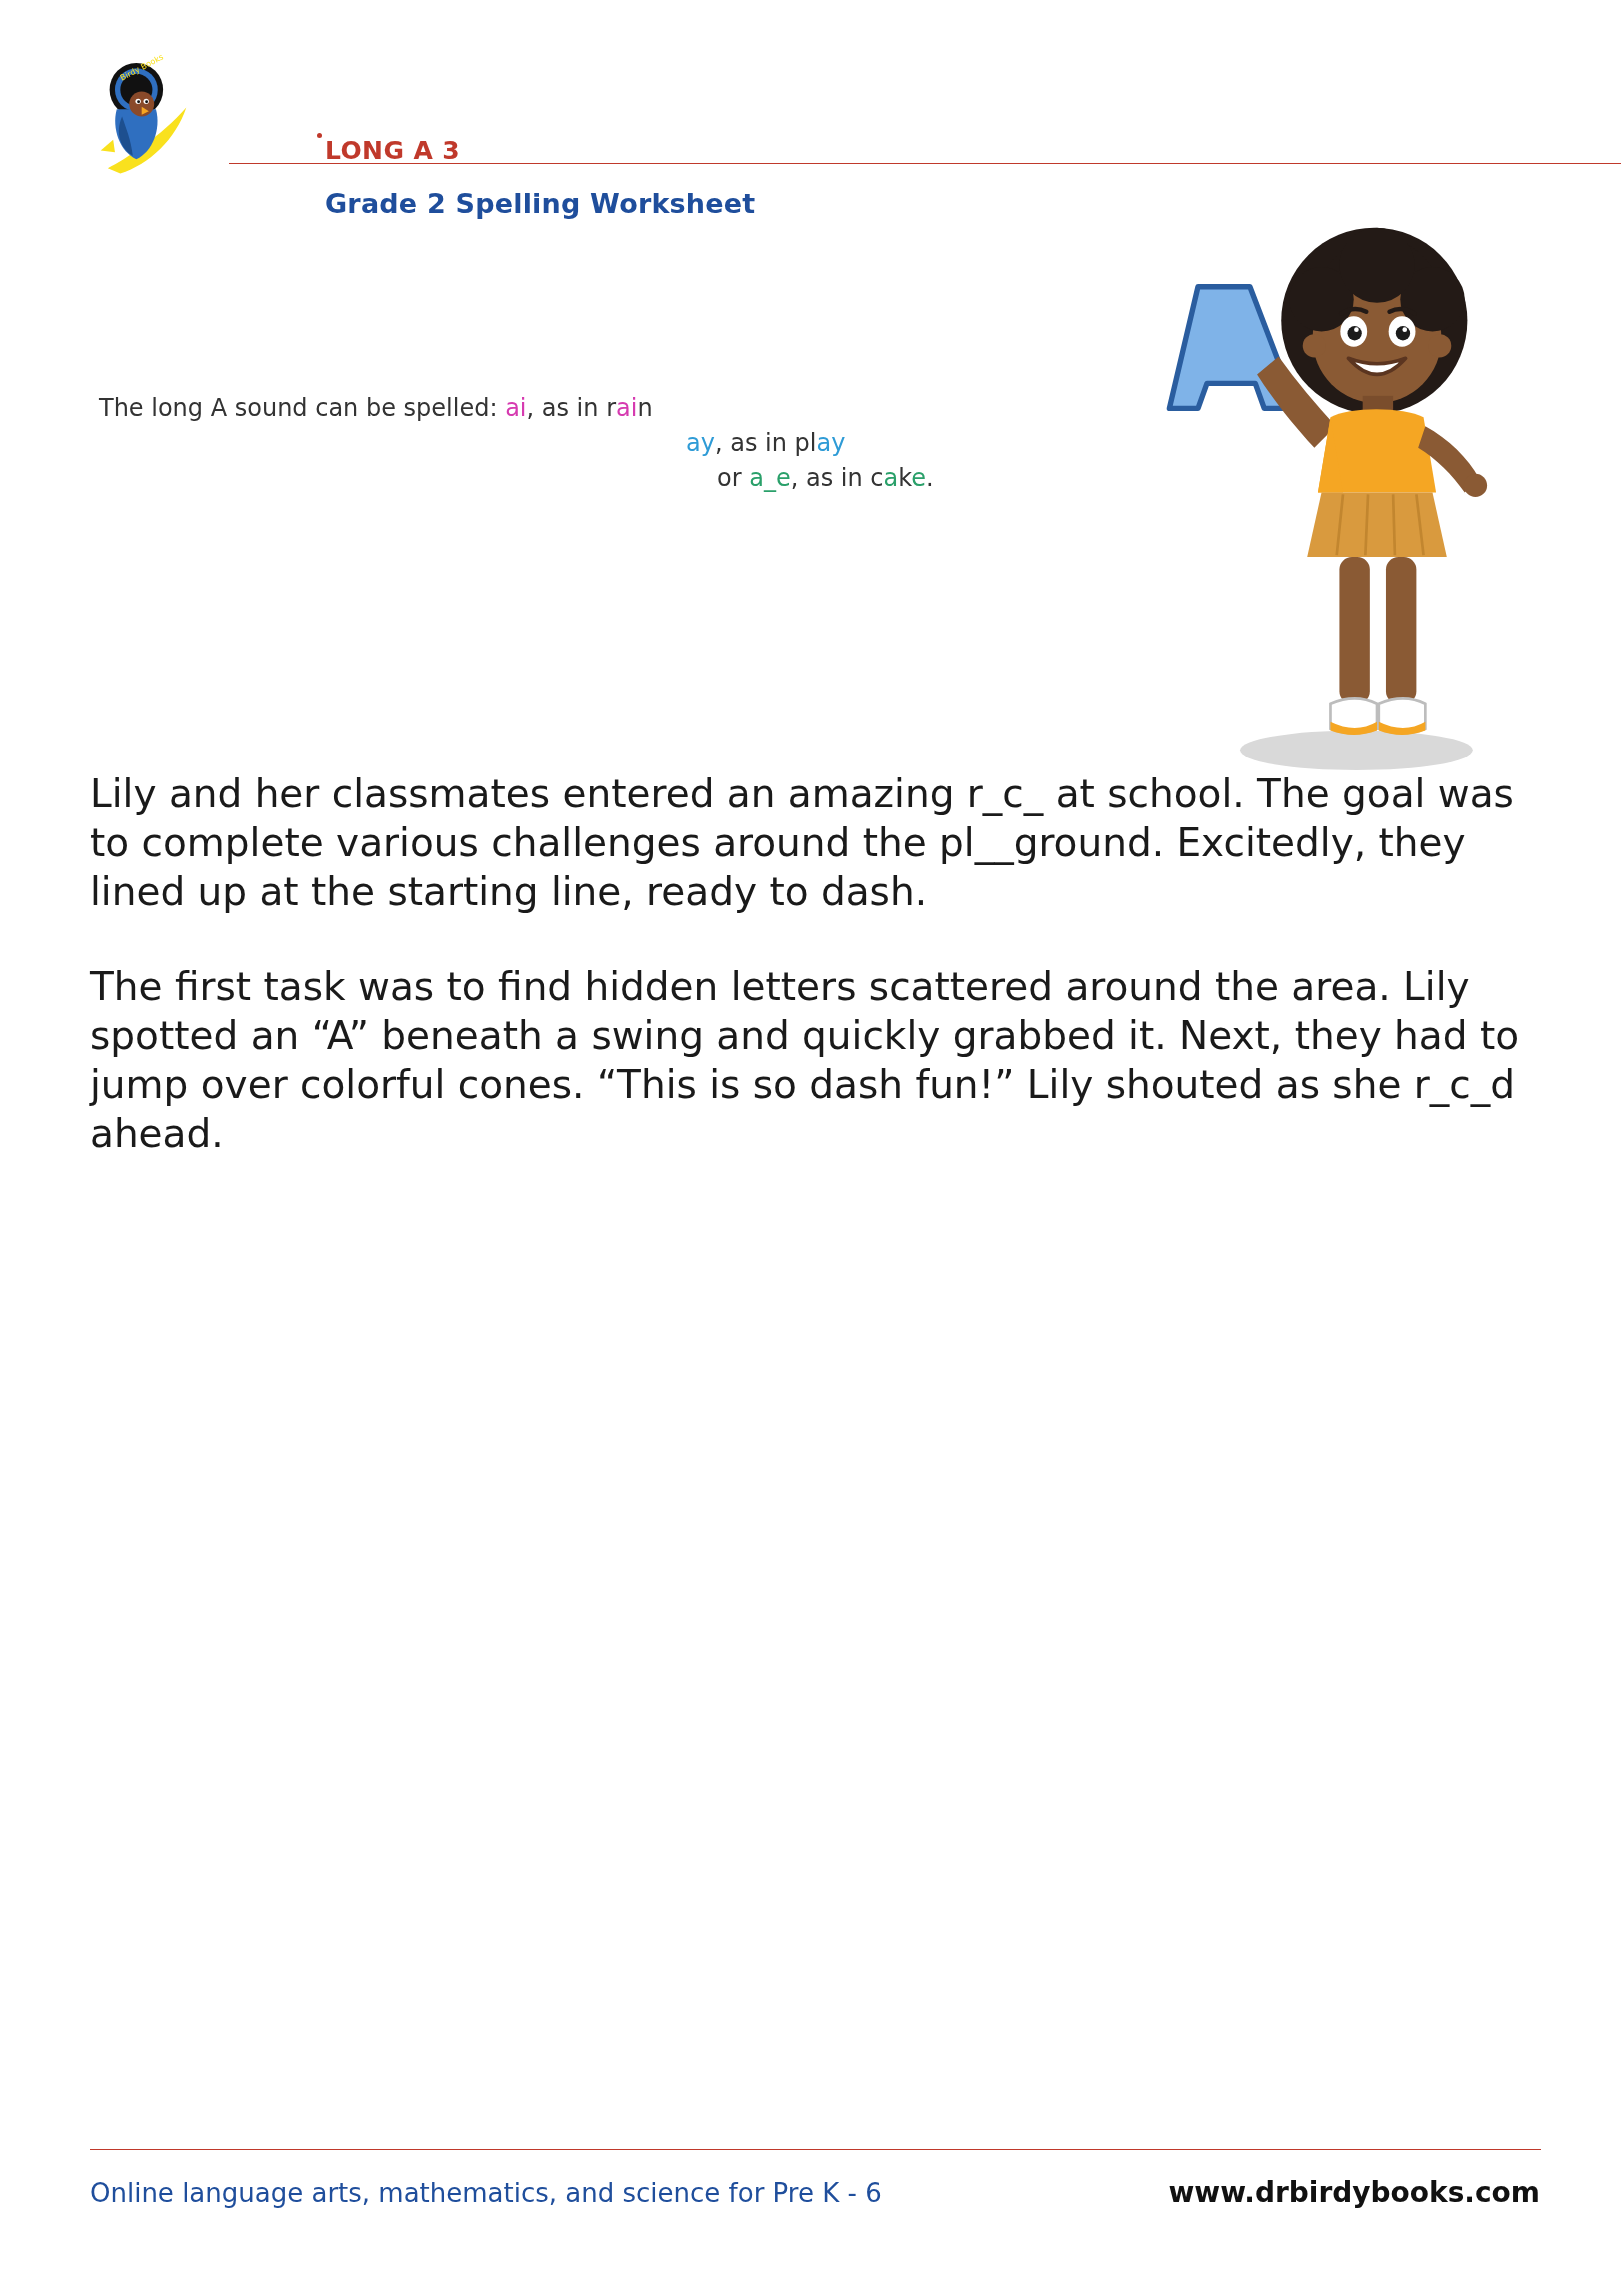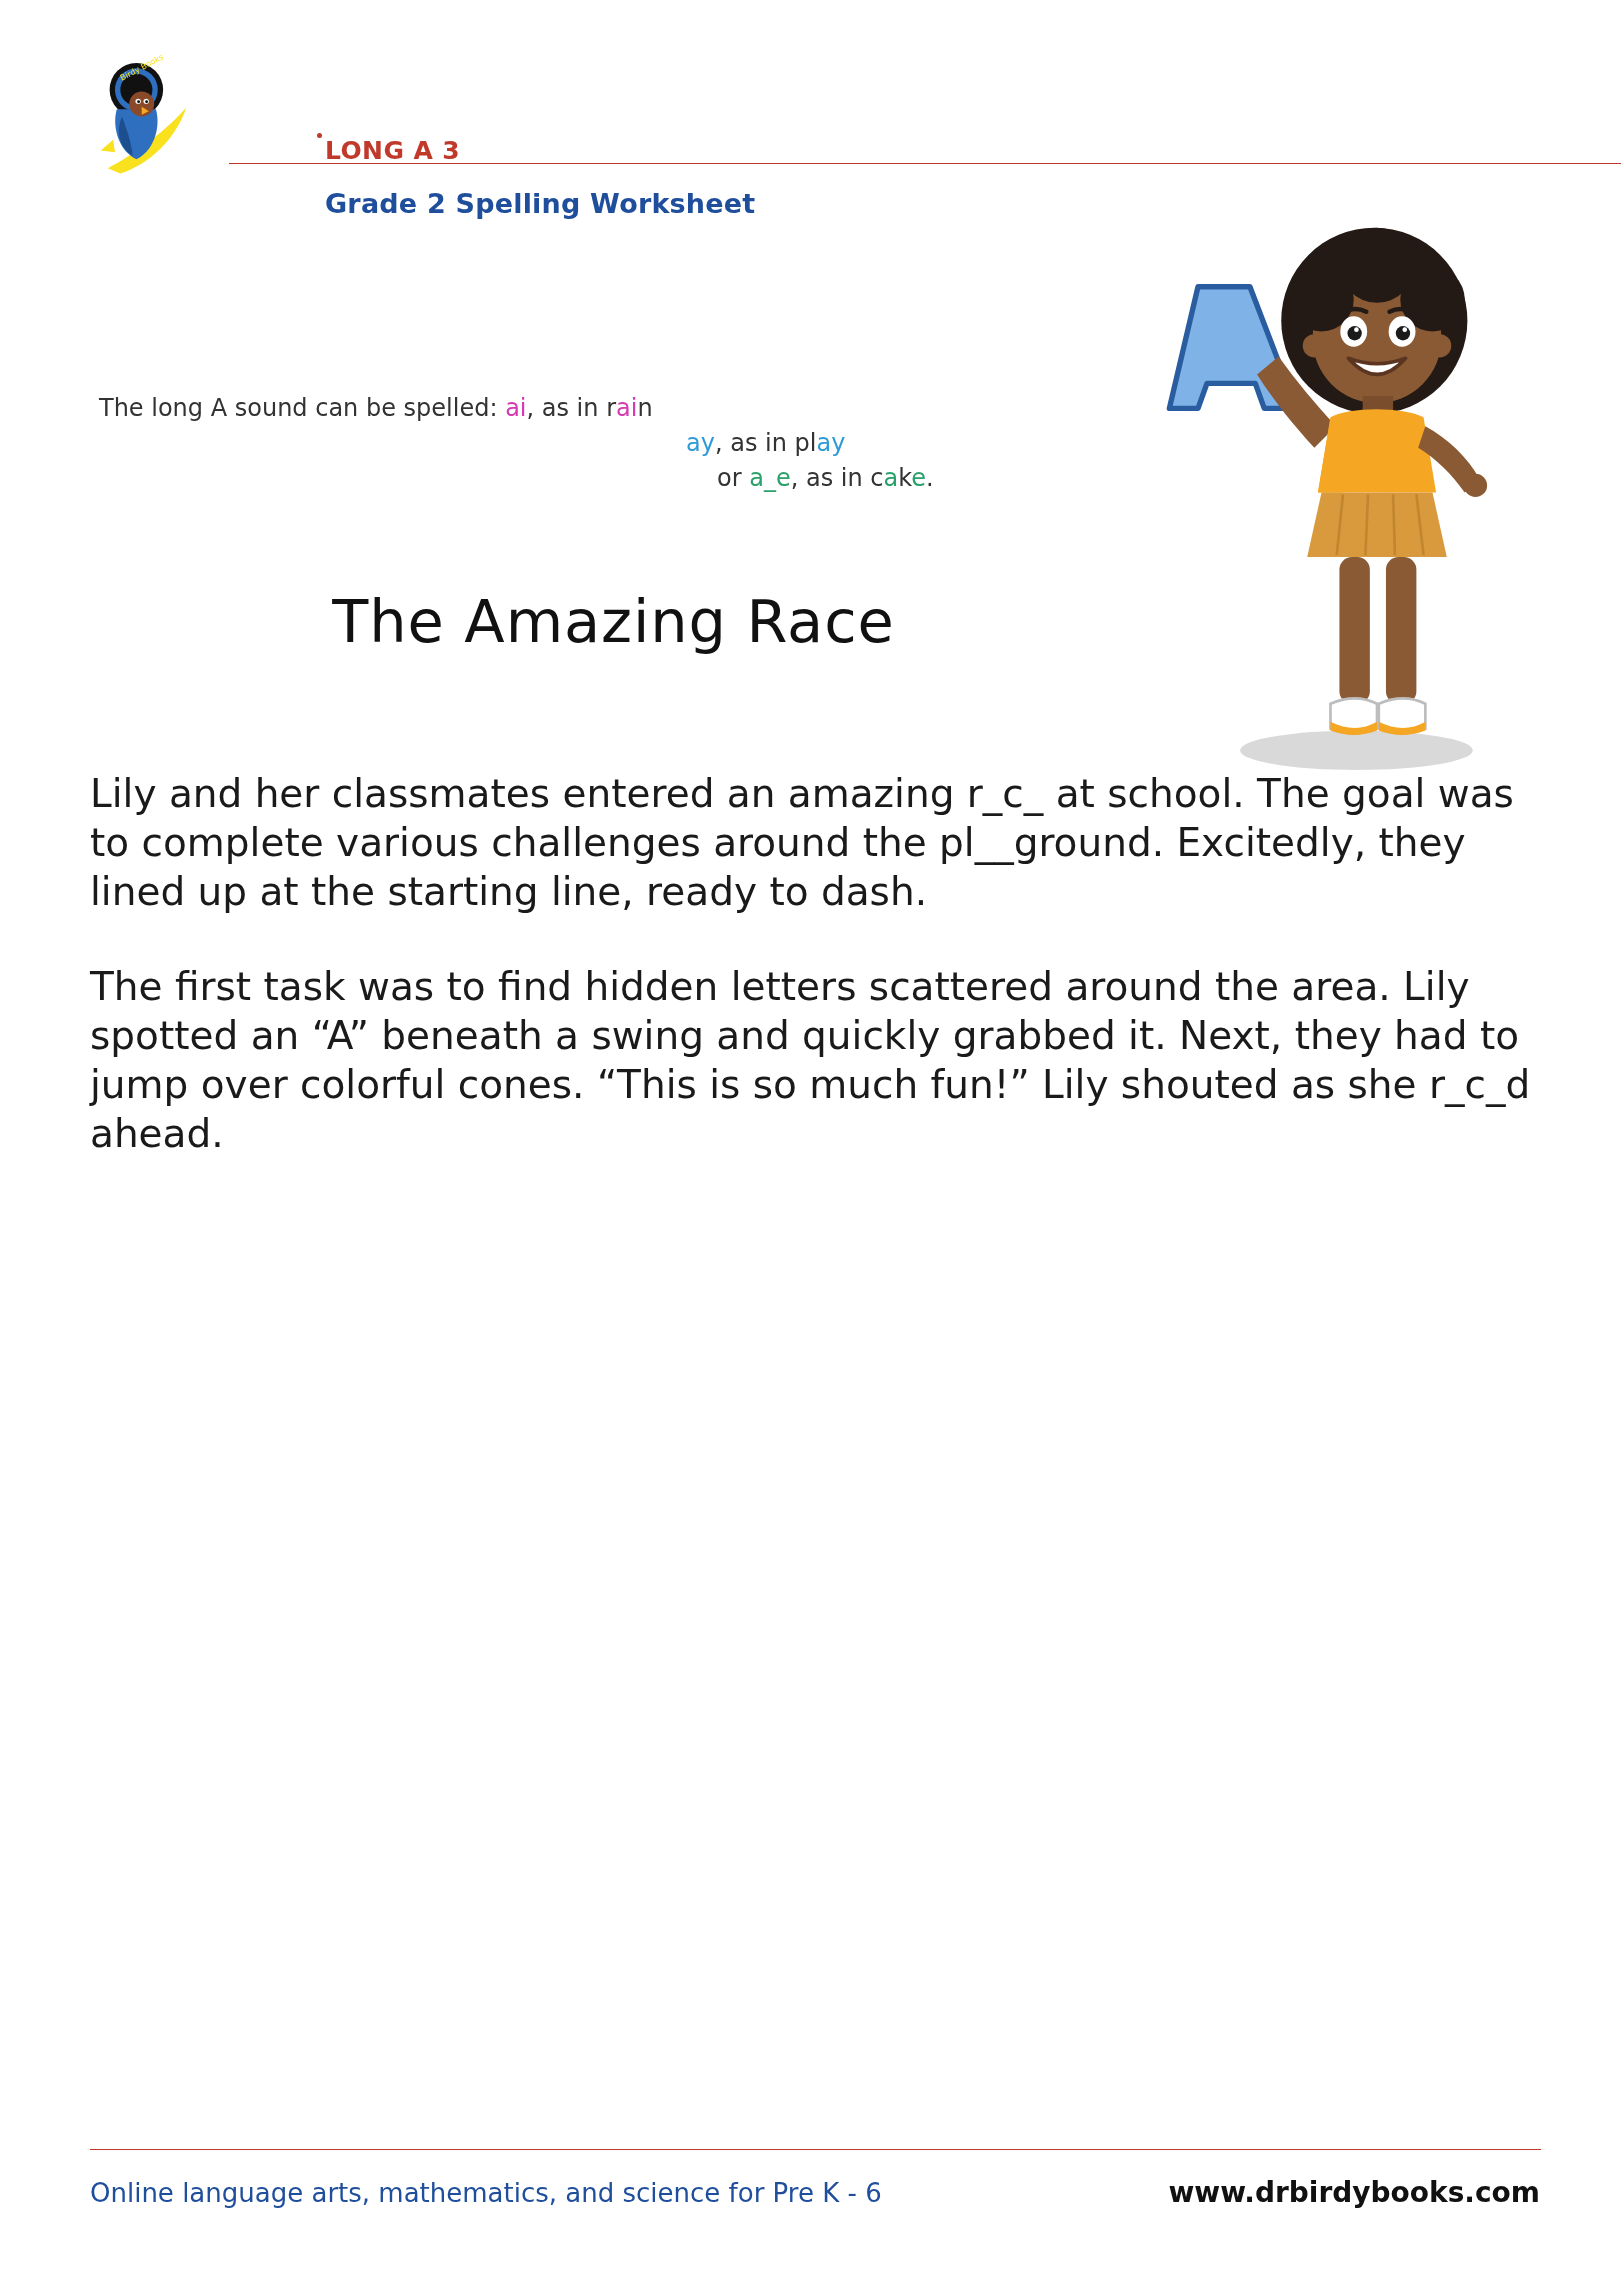--- a/index.html
+++ b/index.html
@@ -262,25 +262,24 @@
       <rect x="196" y="372" width="34" height="164" rx="14" fill="#8a5a34"></rect>
       <rect x="248" y="372" width="34" height="164" rx="14" fill="#8a5a34"></rect>
 
       <path d="M186 536 q28 -12 52 0 l0 28 q-26 10 -52 0 Z" fill="#ffffff" stroke="#bdbdbd" stroke-width="3"></path>
       <path d="M240 536 q28 -12 52 0 l0 28 q-26 10 -52 0 Z" fill="#ffffff" stroke="#bdbdbd" stroke-width="3"></path>
       <path d="M186 556 q28 14 52 0 l0 10 q-26 10 -52 0 Z" fill="#f5a623"></path>
       <path d="M240 556 q28 14 52 0 l0 10 q-26 10 -52 0 Z" fill="#f5a623"></path>
     </svg>
   </div>
 
-  <div class="story-title">The Amazing Race</div>
 
   <div class="story">
     <p>Lily and her classmates entered an amazing r_c_ at school. The goal was to complete various challenges around the pl__ground. Excitedly, they lined up at the starting line, ready to dash.</p>
-    <p>The first task was to find hidden letters scattered around the area. Lily spotted an “A” beneath a swing and quickly grabbed it. Next, they had to jump over colorful cones. “This is so much fun!” Lily shouted as she r_c_d ahead.</p>
+    <p>The first task was to find hidden letters scattered around the area. Lily spotted an “A” beneath a swing and quickly grabbed it. Next, they had to jump over colorful cones. “This is so dash fun!” Lily shouted as she r_c_d ahead.</p>
   </div>
 
   <div class="footer-rule"></div>
   <div class="footer-left">Online language arts, mathematics, and science for Pre K - 6</div>
   <div class="footer-right">www.drbirdybooks.com</div>
 
 </div>
 
 
 </body></html>

